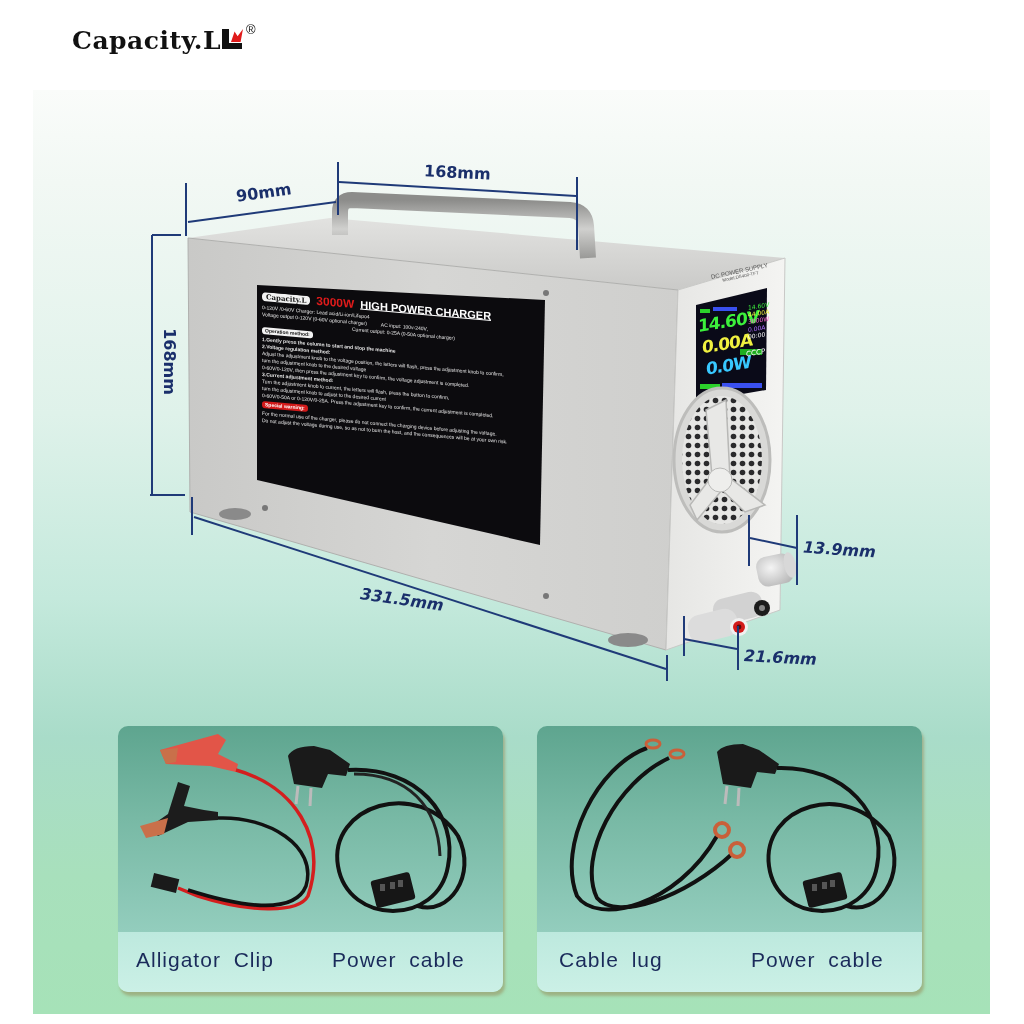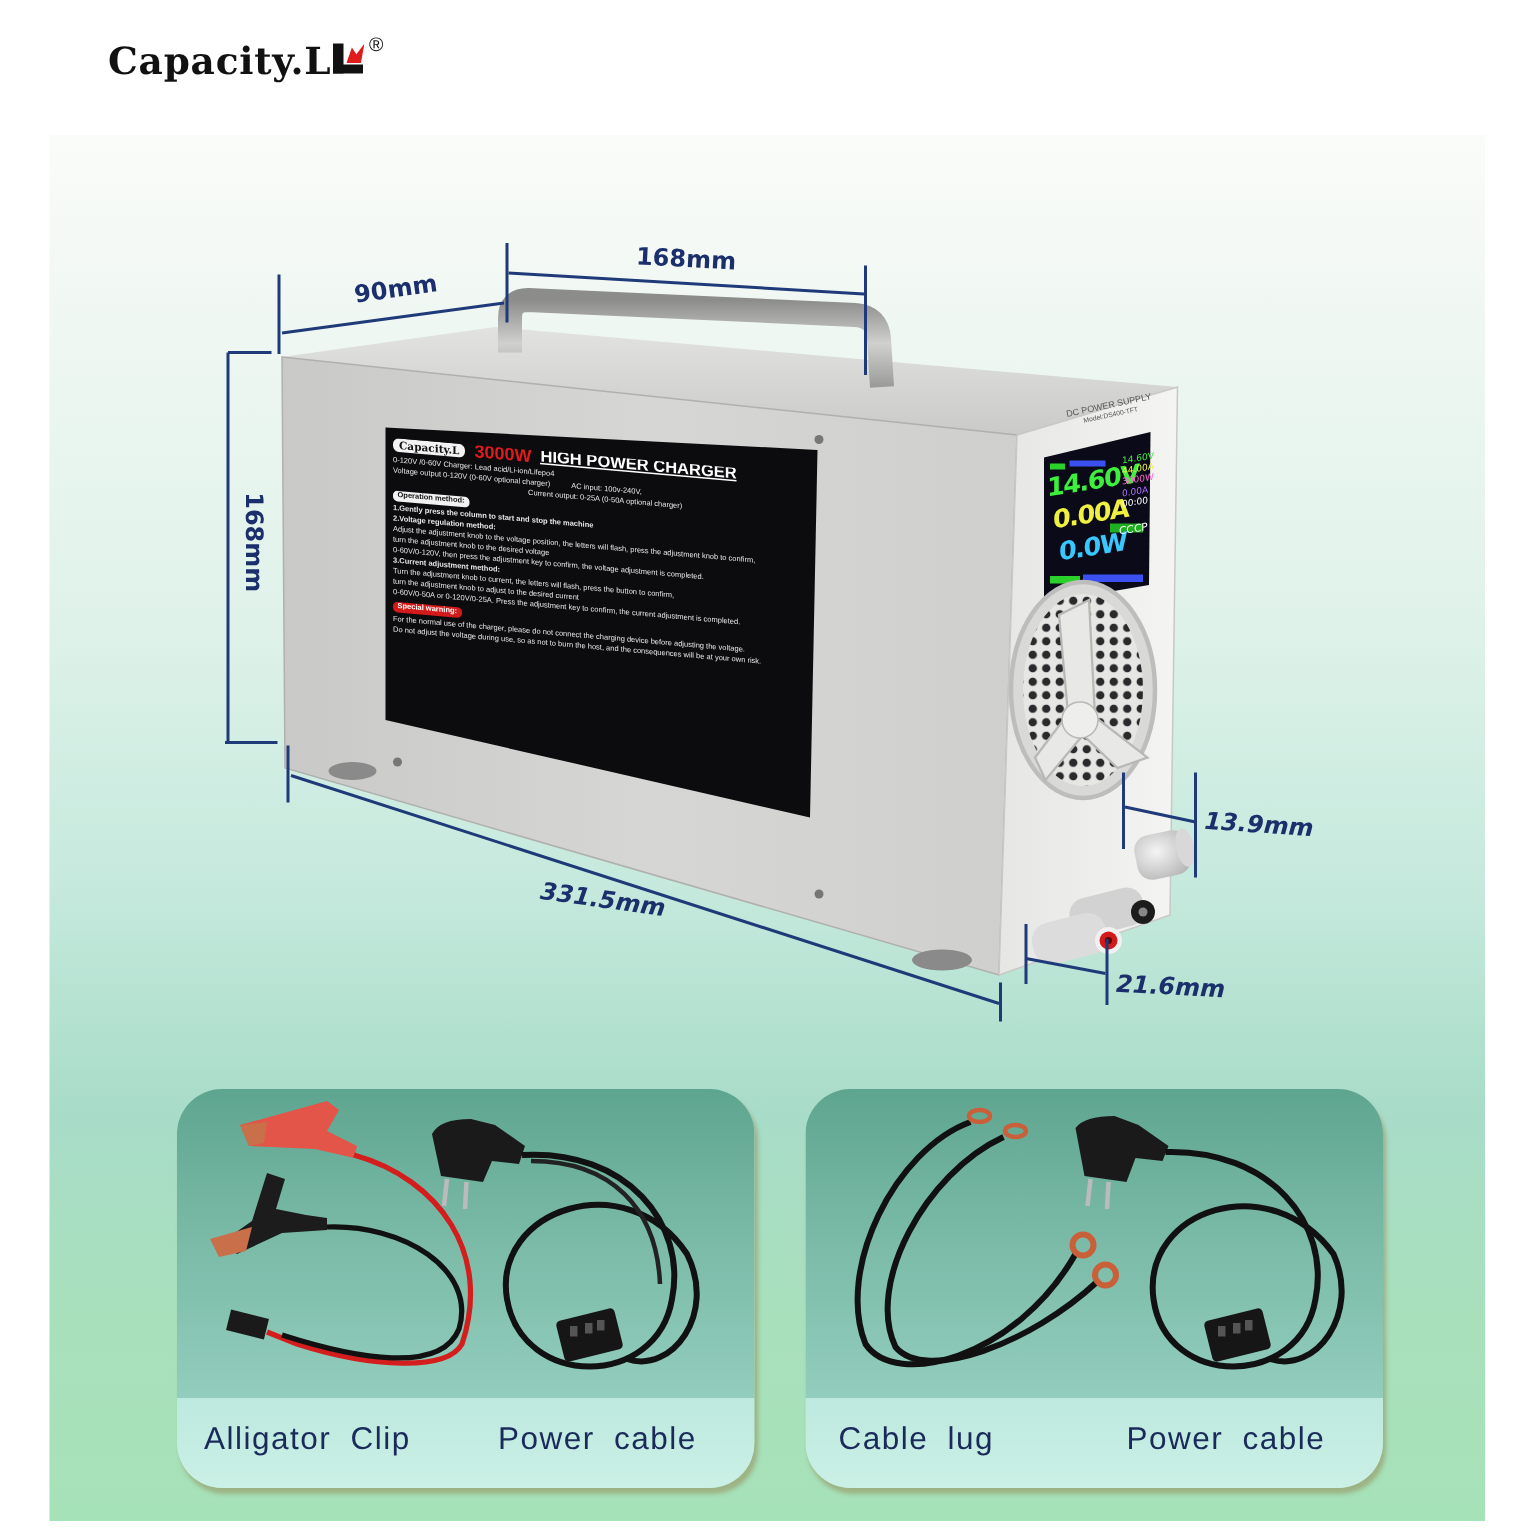--- a/index.html
+++ b/index.html
@@ -17,21 +17,21 @@
 
   
   .panel { position: absolute; left: 33px; top: 90px; width: 957px; height: 924px;
     background: linear-gradient(180deg, #fafcfa 0%, #f2f8f4 10%, #dff2ea 35%, #c4e9dc 55%, #a9dcc9 70%, #a8e0bc 85%, #a6e2b8 100%); }
 
   
   .device { position: absolute; left: 0; top: 0; width: 1024px; height: 700px; }
   .dim-label { position: absolute; color: #1a2f6b; font-weight: bold; font-size: 16px; font-family: "DejaVu Sans", sans-serif; white-space: nowrap; }
 
   
-  .tile { position: absolute; top: 726px; width: 385px; height: 266px; border-radius: 30px; overflow: hidden;
+  .tile { position: absolute; top: 726px; width: 385px; height: 266px; border-radius: 10px; overflow: hidden;
     box-shadow: 2px 4px 3px rgba(150, 140, 90, 0.55); }
   .tile-photo { position: absolute; left: 0; top: 0; width: 100%; height: 206px;
     background: linear-gradient(180deg, #5ea58f 0%, #78b9a5 45%, #93cdbd 100%); }
   .tile-caption { position: absolute; left: 0; top: 206px; width: 100%; height: 60px;
     background: linear-gradient(180deg, #bde9de 0%, #cbf0e6 100%); }
   .tile-caption span { position: absolute; top: 16px; font-size: 21px; color: #1a2a5a; letter-spacing: 1px; word-spacing: 6px; }
   .tile svg { position: absolute; left: 0; top: 0; }
 </style>
 </head>
 <body>

